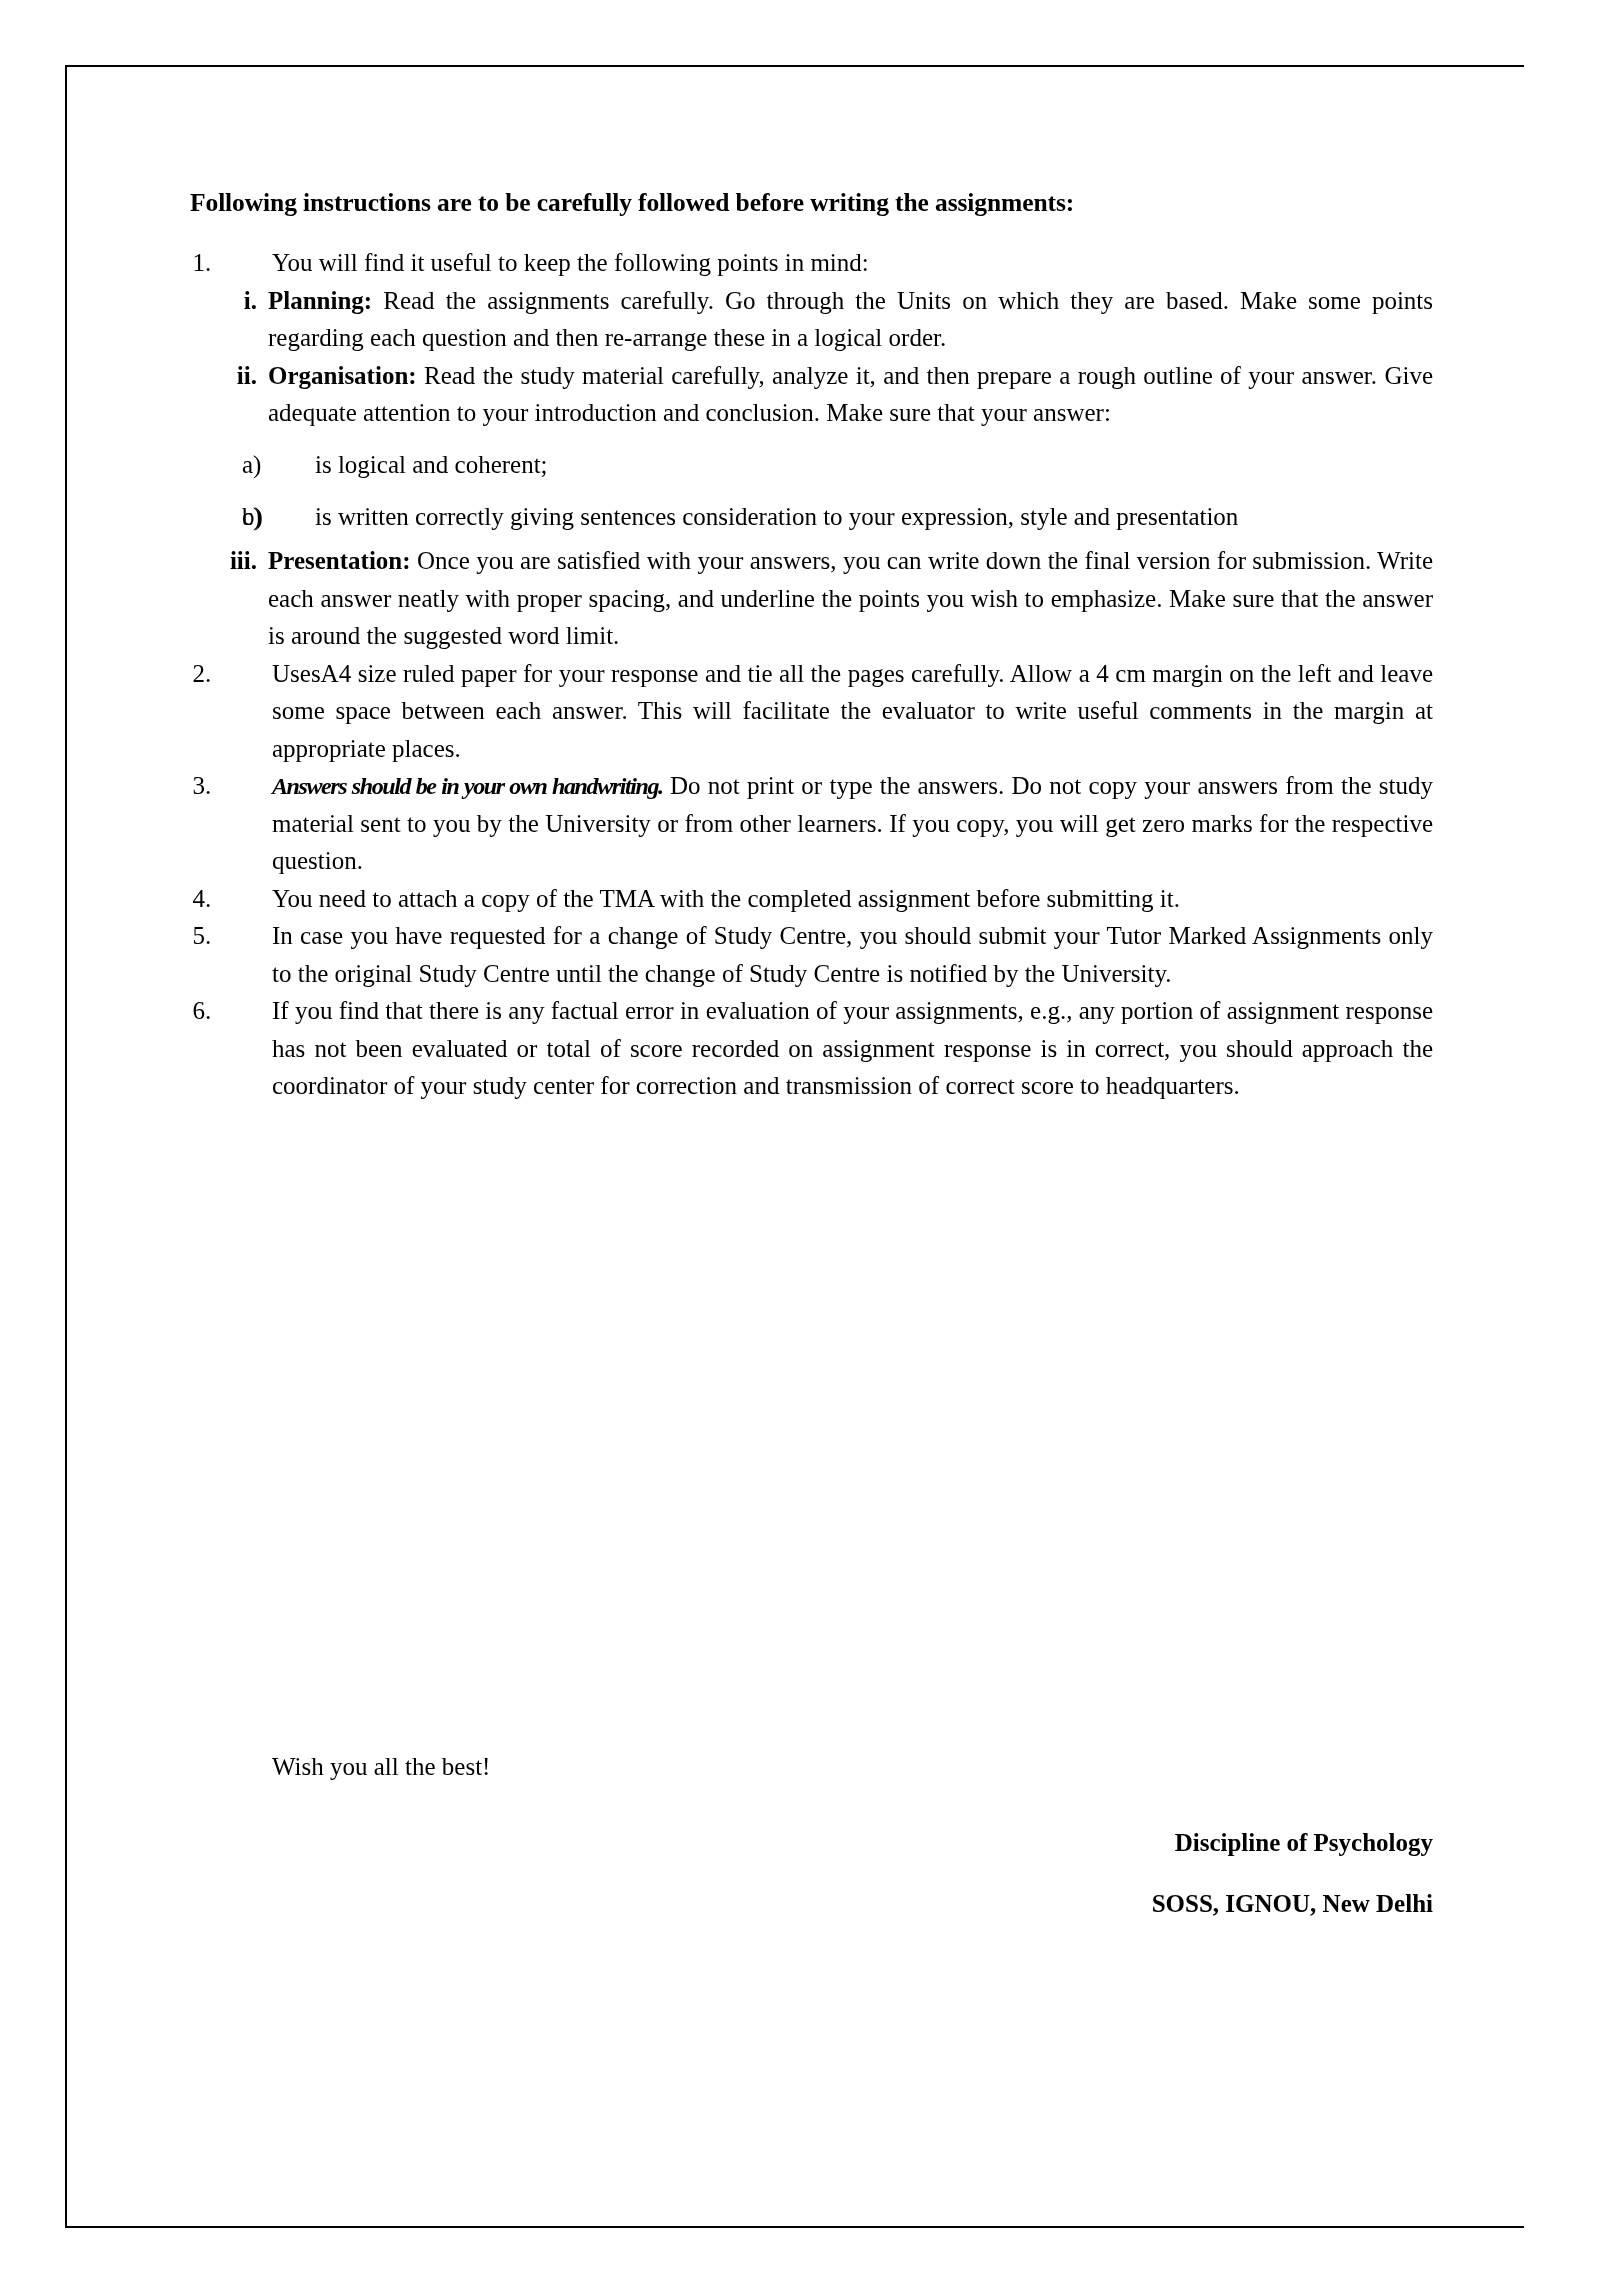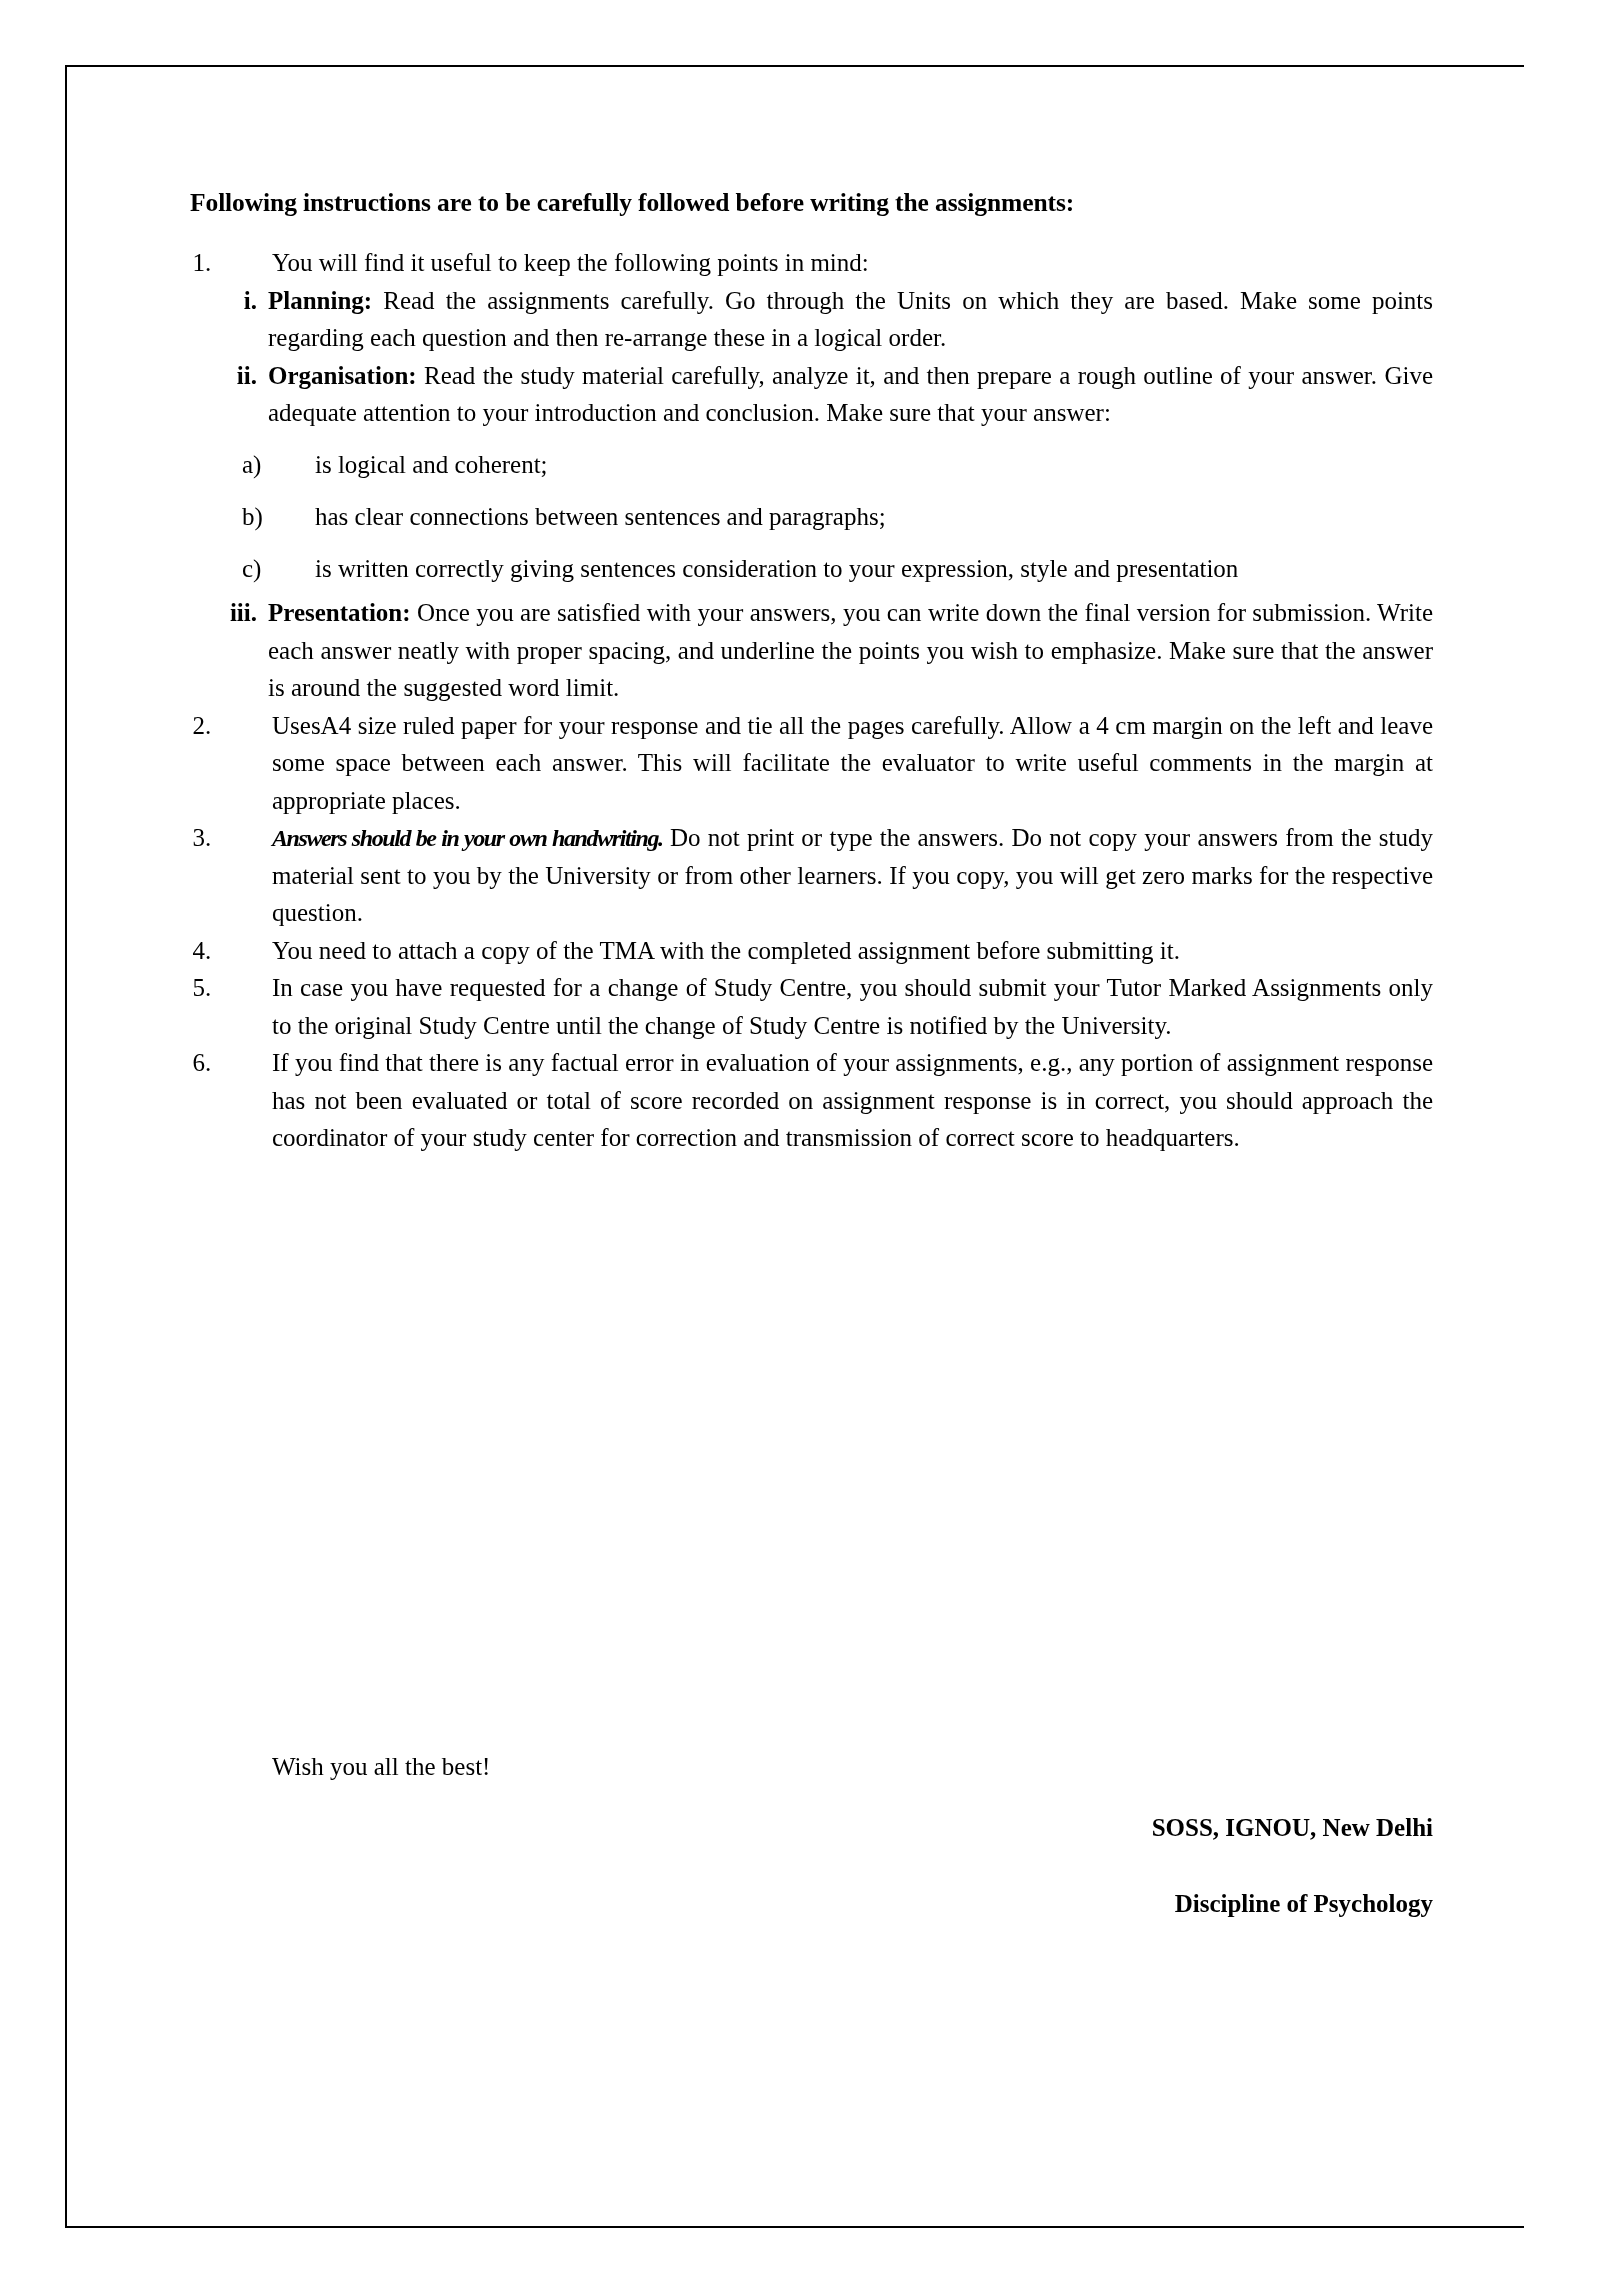--- a/index.html
+++ b/index.html
@@ -176,21 +176,20 @@
         <span class="lead">Organisation:</span><span> Read the study material carefully, analyze it, and then prepare a rough outline of your answer. Give adequate attention to your introduction and conclusion. Make sure that your answer:</span>
       </div>
 
       <div class="lvl3-list">
         <div class="lvl3-item">
           <span class="marker">a)</span>
           <span>is logical and coherent;</span>
         </div>
         <div class="lvl3-item">
           <span class="marker">b)</span>
-          <span>has clear connections between sentences and paragraphs;</span>
         </div>
         <div class="lvl3-item">
           <span class="marker">c)</span>
           <span>is written correctly giving sentences consideration to your expression, style and presentation</span>
         </div>
       </div>
 
       <div class="lvl2-item" style="margin-top:7px;">
         <span class="marker">iii.</span>
         <span class="lead">Presentation:</span><span> Once you are satisfied with your answers, you can write down the final version for submission. Write each answer neatly with proper spacing, and underline the points you wish to emphasize. Make sure that the answer is around the suggested word limit.</span>
@@ -220,18 +219,18 @@
 
     <div class="lvl1-item">
       <span class="marker">6.</span>
       <span class="body">If you find that there is any factual error in evaluation of your assignments, e.g., any portion of assignment response has not been evaluated or total of score recorded on assignment response is in correct, you should approach the  coordinator of your study center for correction and transmission of correct score to headquarters.</span>
     </div>
 
   </div>
 
   <div id="closing">
     <p class="closing-wish">Wish you all the best!</p>
+    <p class="closing-sign sign-1">Discipline of Psychology</p>
     <p class="closing-sign sign-2">SOSS, IGNOU, New Delhi</p>
-    <p class="closing-sign sign-1">Discipline of Psychology</p>
   </div>
 
 </div>
 
 
 </body></html>

